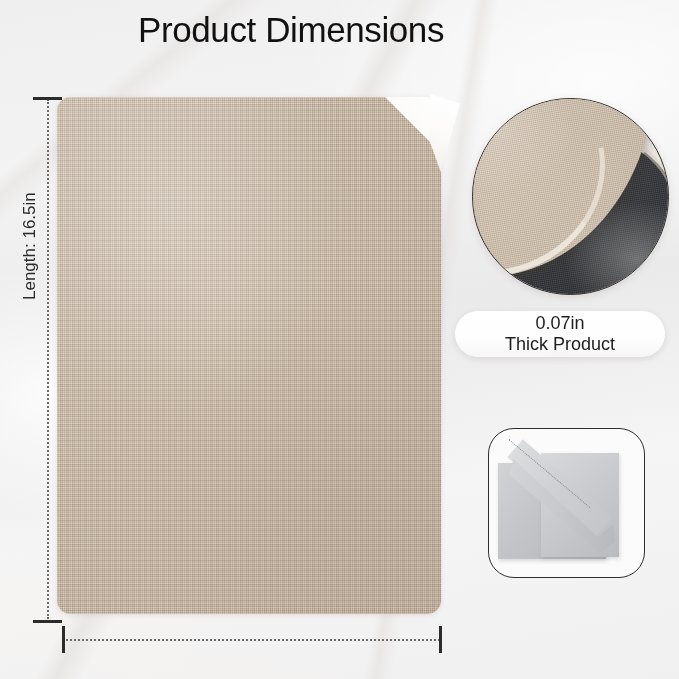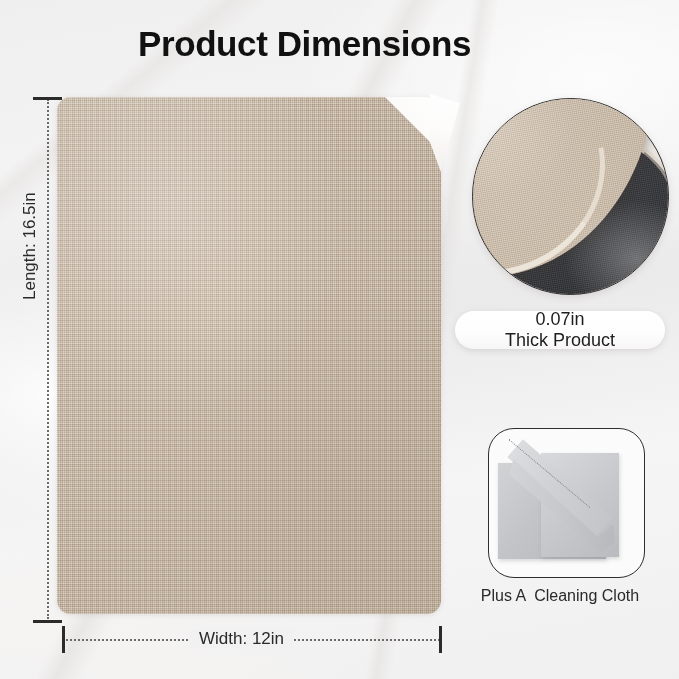--- a/index.html
+++ b/index.html
@@ -29,23 +29,23 @@
       linear-gradient(118deg, rgba(225,223,221,0) 38%, rgba(223,221,219,0.55) 40%, rgba(225,223,221,0) 42.6%),
       linear-gradient(99deg, rgba(228,226,224,0) 60%, rgba(221,219,217,0.45) 61.4%, rgba(228,226,224,0) 63.5%),
       linear-gradient(140deg, rgba(230,228,226,0) 14%, rgba(219,217,215,0.38) 15.6%, rgba(230,228,226,0) 18%);
     pointer-events: none;
   }
 
   
   .title {
     position: absolute;
     left: 138px;
-    top: 24px;
+    top: 10px;
     font-size: 35px;
-    font-weight: bold;
+    font-weight: normal;
     color: #111111;
     letter-spacing: -0.4px;
     white-space: nowrap;
   }
 
   
   .placemat {
     position: absolute;
     left: 57px;
     top: 97px;
@@ -247,21 +247,21 @@
       radial-gradient(ellipse 70% 60% at 12% 14%, rgba(255,255,255,0.16) 0%, rgba(255,255,255,0) 60%);
     pointer-events: none;
   }
 
   
   .pill {
     position: absolute;
     left: 455px;
     top: 311px;
     width: 210px;
-    height: 38px;
+    height: 46px;
     border-radius: 27px;
     background: linear-gradient(180deg, #ffffff 0%, #fdfdfd 60%, #f7f6f6 100%);
     box-shadow: 0 2px 6px rgba(120,115,110,0.20);
     display: flex;
     flex-direction: column;
     align-items: center;
     justify-content: center;
     box-sizing: border-box;
   }
   .pill-line1 {
@@ -361,21 +361,20 @@
   <div class="flap-outer"></div>
 
   <div class="dim-v-line"></div>
   <div class="dim-v-cap top"></div>
   <div class="dim-v-cap bottom"></div>
   <div class="dim-v-label">Length: 16.5in</div>
 
   <div class="dim-h-line"></div>
   <div class="dim-h-cap left"></div>
   <div class="dim-h-cap right"></div>
-  <div class="dim-h-label">Width: 12in</div>
 
   <div class="roll-circle">
     <div class="roll-back"></div>
     <div class="roll-rim"></div>
     <div class="roll-face"></div>
     <div class="roll-face-edge"></div>
     <div class="roll-shade"></div>
   </div>
 
   <div class="pill">
@@ -383,15 +382,14 @@
     <div class="pill-line2">Thick Product</div>
   </div>
 
   <div class="cloth-box">
     <div class="cloth-base"></div>
     <div class="cloth-base2"></div>
     <div class="cloth-fold"></div>
     <div class="cloth-fold2"></div>
     <div class="cloth-stitch"></div>
   </div>
-  <div class="cloth-caption">Plus A  Cleaning Cloth</div>
 
 </div>
 
 </body></html>

